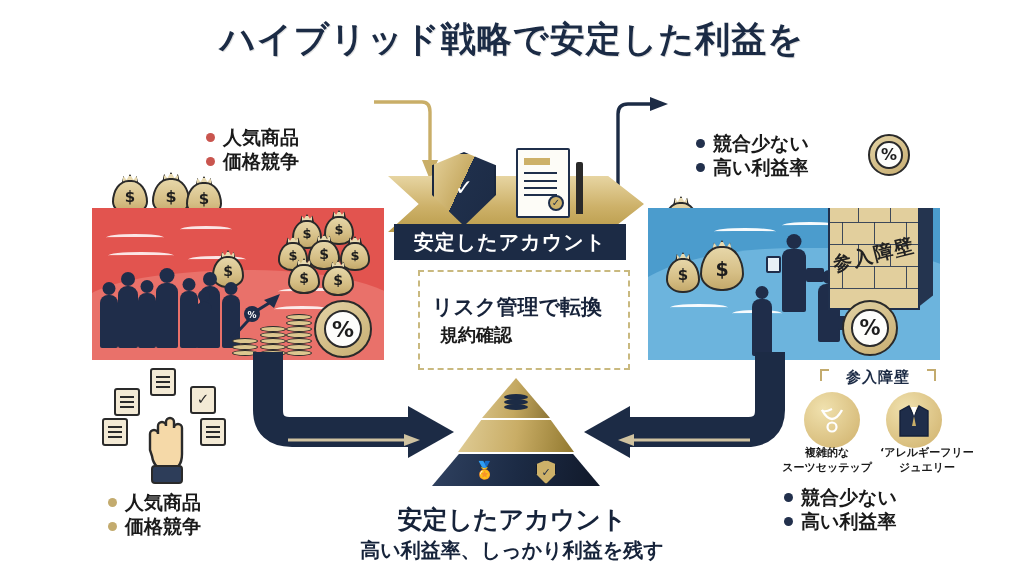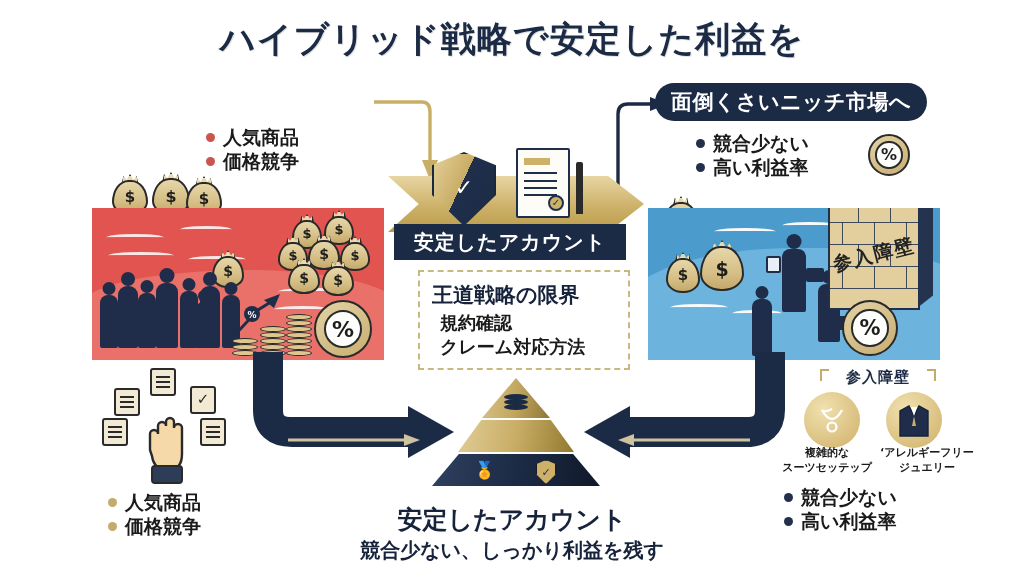--- a/index.html
+++ b/index.html
@@ -251,23 +251,20 @@
     <div class="row">
       <span class="dot dot-red"></span>
       <span class="txt">人気商品</span>
     </div>
     <div class="row">
       <span class="dot dot-red"></span>
       <span class="txt">価格競争</span>
     </div>
   </div>
 
-  <div class="pill pill-navy">
-    <span>面倒くさいニッチ市場へ</span>
-  </div>
 
   <svg class="elbow" style="left:610px; top:92px;" width="62" height="100" viewBox="0 0 62 100">
     <path d="M8 96 V22 Q8 12 18 12 H44" stroke="#1c2b45" stroke-width="3.4" fill="none"></path>
     <polygon points="58,12 40,5 40,19" fill="#1c2b45"></polygon>
   </svg>
 
   <div class="bul" id="bul-right">
     <div class="row">
       <span class="dot dot-navy"></span>
       <span class="txt">競合少ない</span>
@@ -497,28 +494,24 @@
       <div class="okc">✓</div>
     </div>
     <div class="pencil" style="left:188px; top:-14px; height:52px;"></div>
 
     <div class="band">
       <span>安定したアカウント</span>
     </div>
   </div>
 
   <div id="center-box">
-    <div class="h">王道戦略の限界</div>
+    <div class="h">リスク管理で転換</div>
     <div class="row">
       <span class="dot dot-gold"></span>
       <span class="txt">規約確認</span>
-    </div>
-    <div class="row">
-      <span class="dot dot-gold"></span>
-      <span class="txt">クレーム対応方法</span>
     </div>
   </div>
 
   <svg class="bigarrow" style="left:240px; top:352px;" width="220" height="110" viewBox="0 0 220 110">
     <path d="M28 0 V58 Q28 80 52 80 H176" stroke="#1c2b45" stroke-width="30" fill="none" stroke-linecap="butt"></path>
     <polygon points="214,80 168,54 168,106" fill="#1c2b45"></polygon>
     <path d="M48 88 H168" stroke="#cfc2a0" stroke-width="3" fill="none"></path>
     <polygon points="180,88 164,82 164,94" fill="#cfc2a0"></polygon>
   </svg>
 
@@ -635,16 +628,16 @@
       <span class="txt">競合少ない</span>
     </div>
     <div class="row">
       <span class="dot dot-navy"></span>
       <span class="txt">高い利益率</span>
     </div>
   </div>
 
   <div id="bottom-text">
     <div class="l1">安定したアカウント</div>
-    <div class="l2">競合少ない、しっかり利益を残す</div>
+    <div class="l2">高い利益率、しっかり利益を残す</div>
   </div>
 
 </div>
 
 </body></html>

